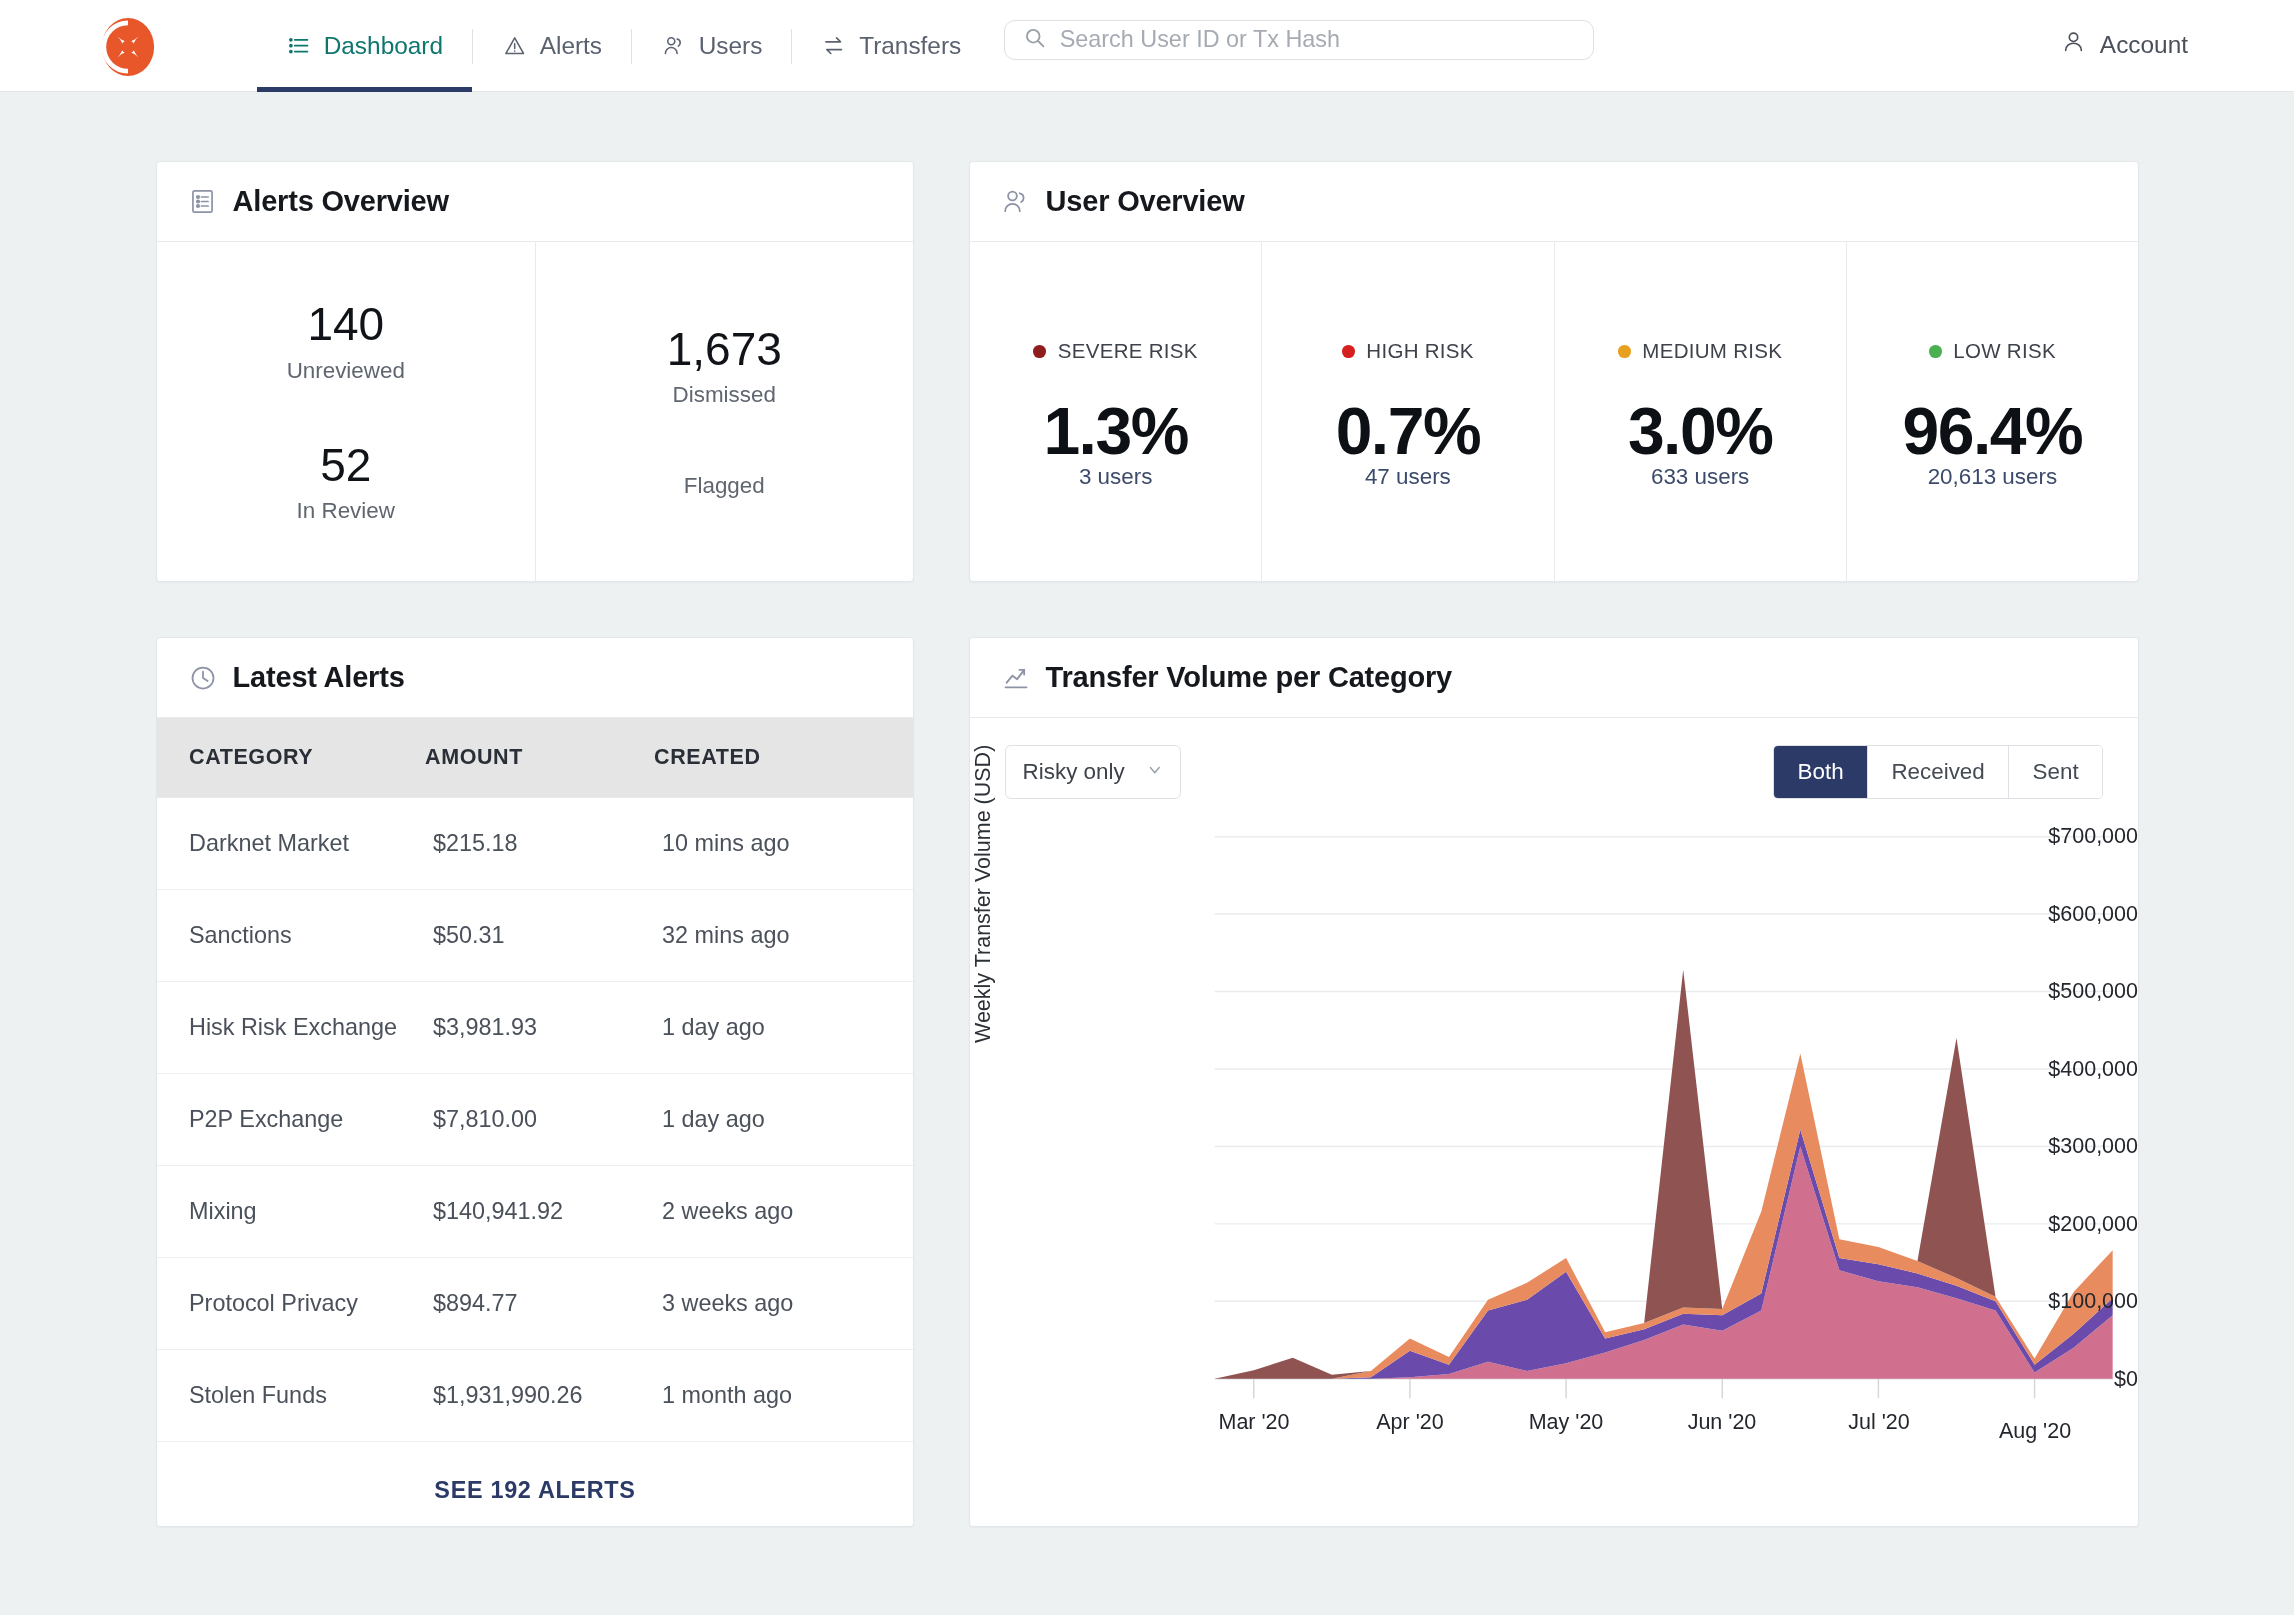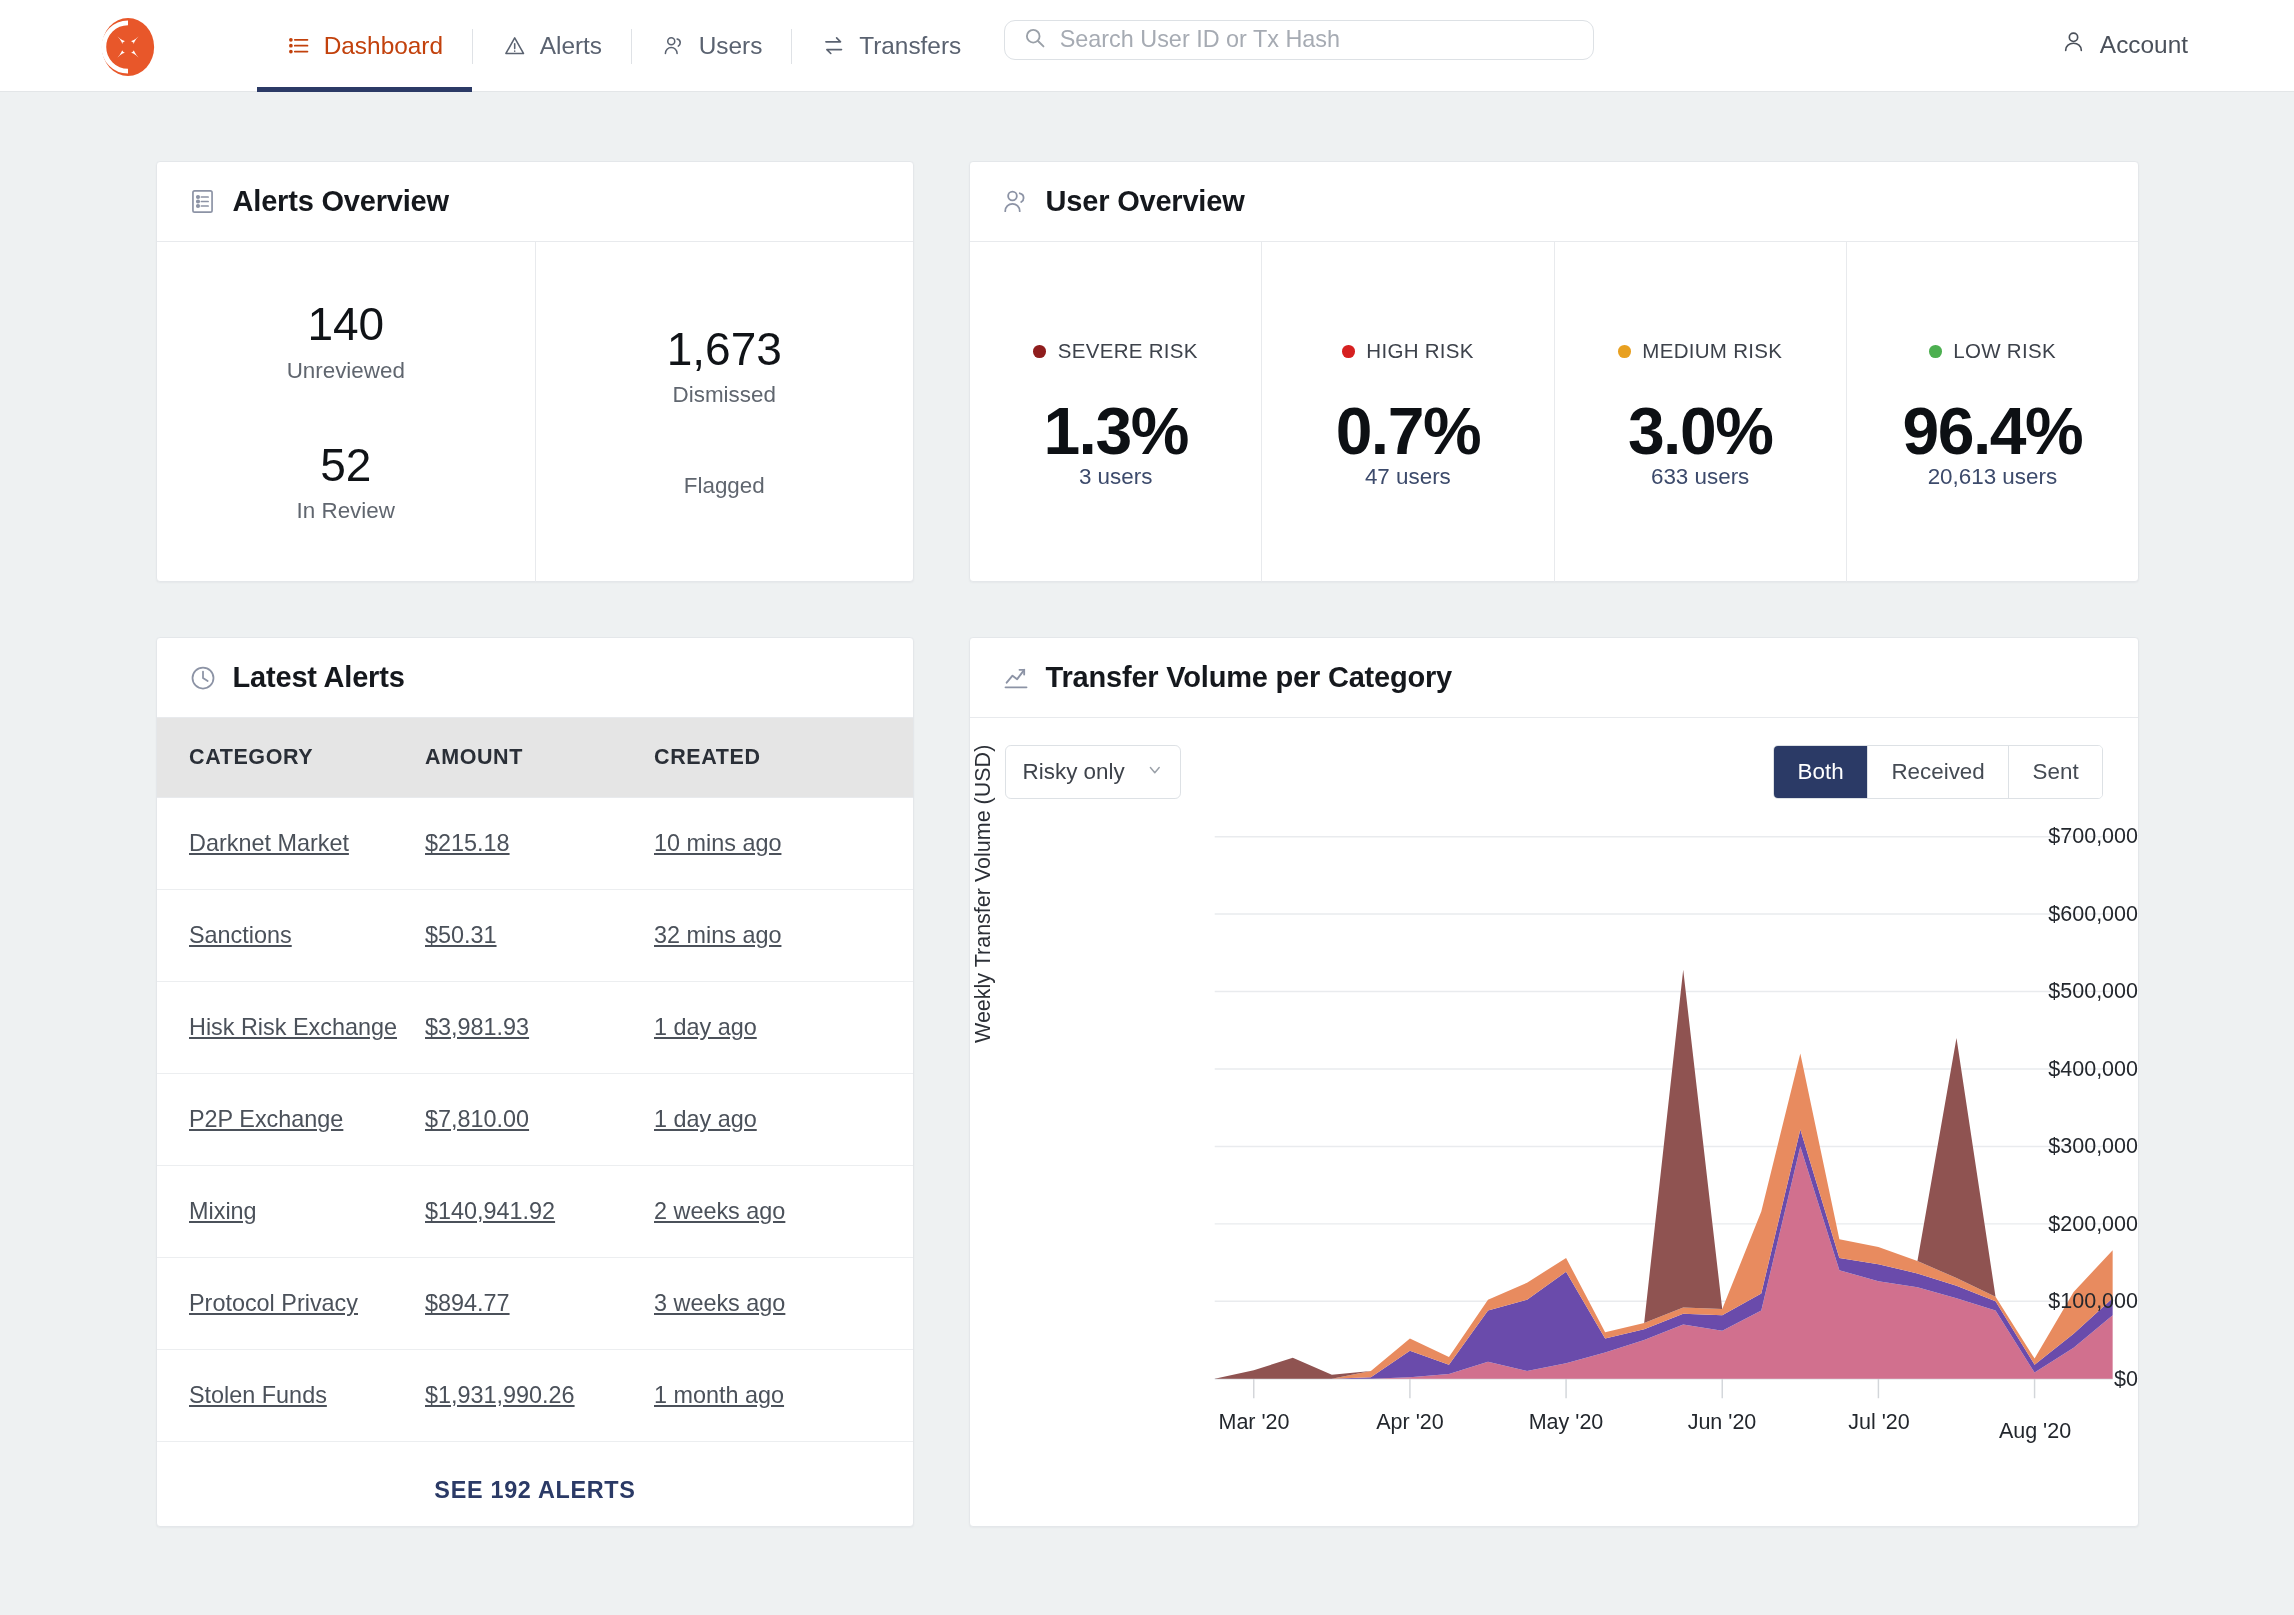--- a/index.html
+++ b/index.html
@@ -18,21 +18,21 @@
     display: flex; align-items: center;
   }
   .logo-wrap { position: absolute; left: 98px; top: 16.6px; width: 60px; height: 60px; }
   .nav { position: absolute; left: 257px; top: 0; height: 92px; display: flex; align-items: stretch; }
   .nav-item {
     display: flex; align-items: center; gap: 12.7px;
     padding: 0 29px; height: 92px; position: relative;
     color: #5a6270; font-size: 24.4px; cursor: pointer;
   }
   .nav-item .lbl { line-height: 1; }
-  .nav-item.active { color: #c2410c; }
+  .nav-item.active { color: #0f766e; }
   .nav-item.active::after {
     content: ""; position: absolute; left: 0; right: 0; bottom: 0;
     height: 4.9px; background: #2b3a66;
   }
   .nav-sep { align-self: center; width: 1px; height: 35px; background: #dfe2e6; }
   .nav-ico { display: inline-flex; width: 25px; height: 25px; align-items: center; justify-content: center; }
   .nav-ico svg { display: block; }
 
   .search-box {
     position: absolute; left: 1004px; top: 19.5px; width: 590px; height: 40px;
@@ -85,23 +85,22 @@
 
   
   #latest-alerts { left: 156px; top: 637px; width: 758px; height: 890px; }
   .tbl { width: 100%; border-collapse: collapse; }
   .tbl th {
     text-align: left; font-size: 21.5px; color: #2a2f37; font-weight: bold;
     letter-spacing: 0.6px; padding: 27px 0 27px 0; background: #e5e5e5;
     border-bottom: 1px solid #e8eaed;
   }
   .tbl td {
-    font-size: 23.4px; color: #4b515a; padding: 32px 0;
+    font-size: 23.4px; color: #4b515a; padding: 32px 8px;
     border-bottom: 1px solid #eceef0;
-    text-decoration: underline;
   }
   .col-cat { width: 268px; padding-left: 32px !important; }
   .col-amt { width: 229px; }
   .col-crt { width: auto; }
   .see-all {
     height: 97px; display: flex; align-items: center; justify-content: center;
     font-size: 23.4px; font-weight: bold; color: #2b3a66; letter-spacing: 0.7px; cursor: pointer;
   }
 
   

